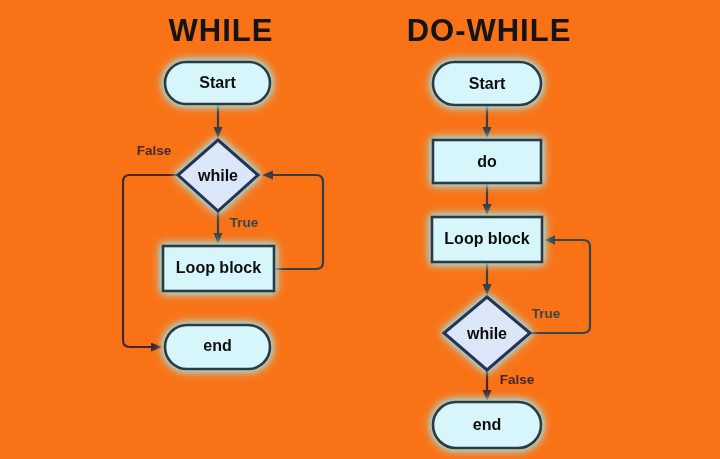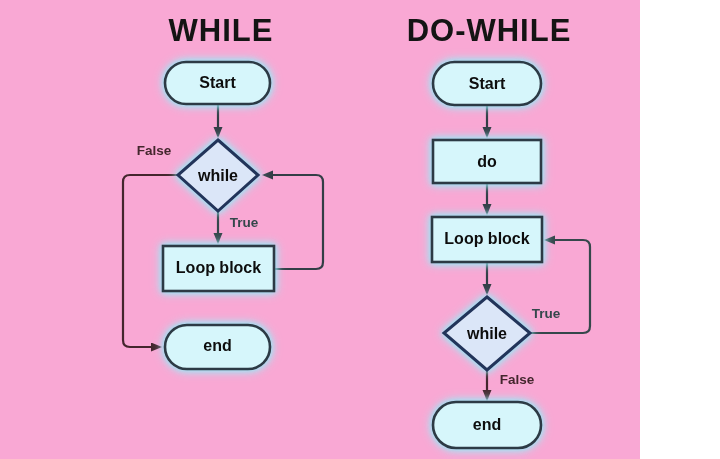--- a/index.html
+++ b/index.html
@@ -2,23 +2,23 @@
 <html><head>
 <meta charset="utf-8">
 <style>
   html, body {
     margin: 0;
     padding: 0;
     background: #ffffff;
   }
   .canvas {
     position: relative;
-    width: 640px;
+    width: 720px;
     height: 459px;
-    background: #f9a8d4;
+    background: #f97316;
     font-family: "Liberation Sans", sans-serif;
     overflow: hidden;
   }
   svg { display: block; }
 
   
   .glow {
     filter: drop-shadow(0 0 3px rgba(140,232,246,0.95))
             drop-shadow(0 0 5px rgba(160,238,250,0.85));
   }

